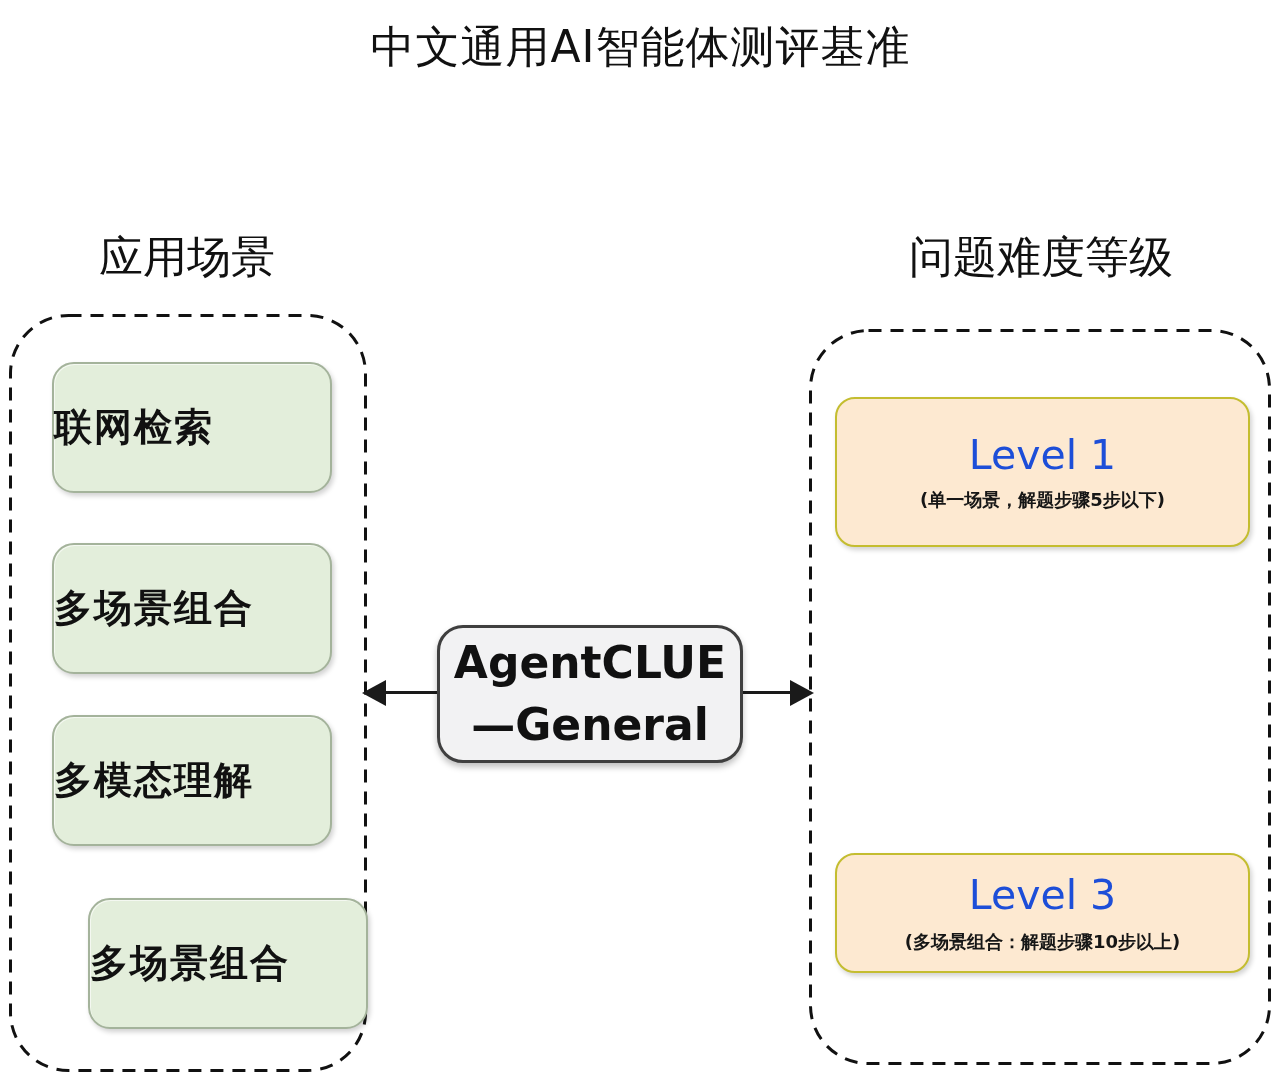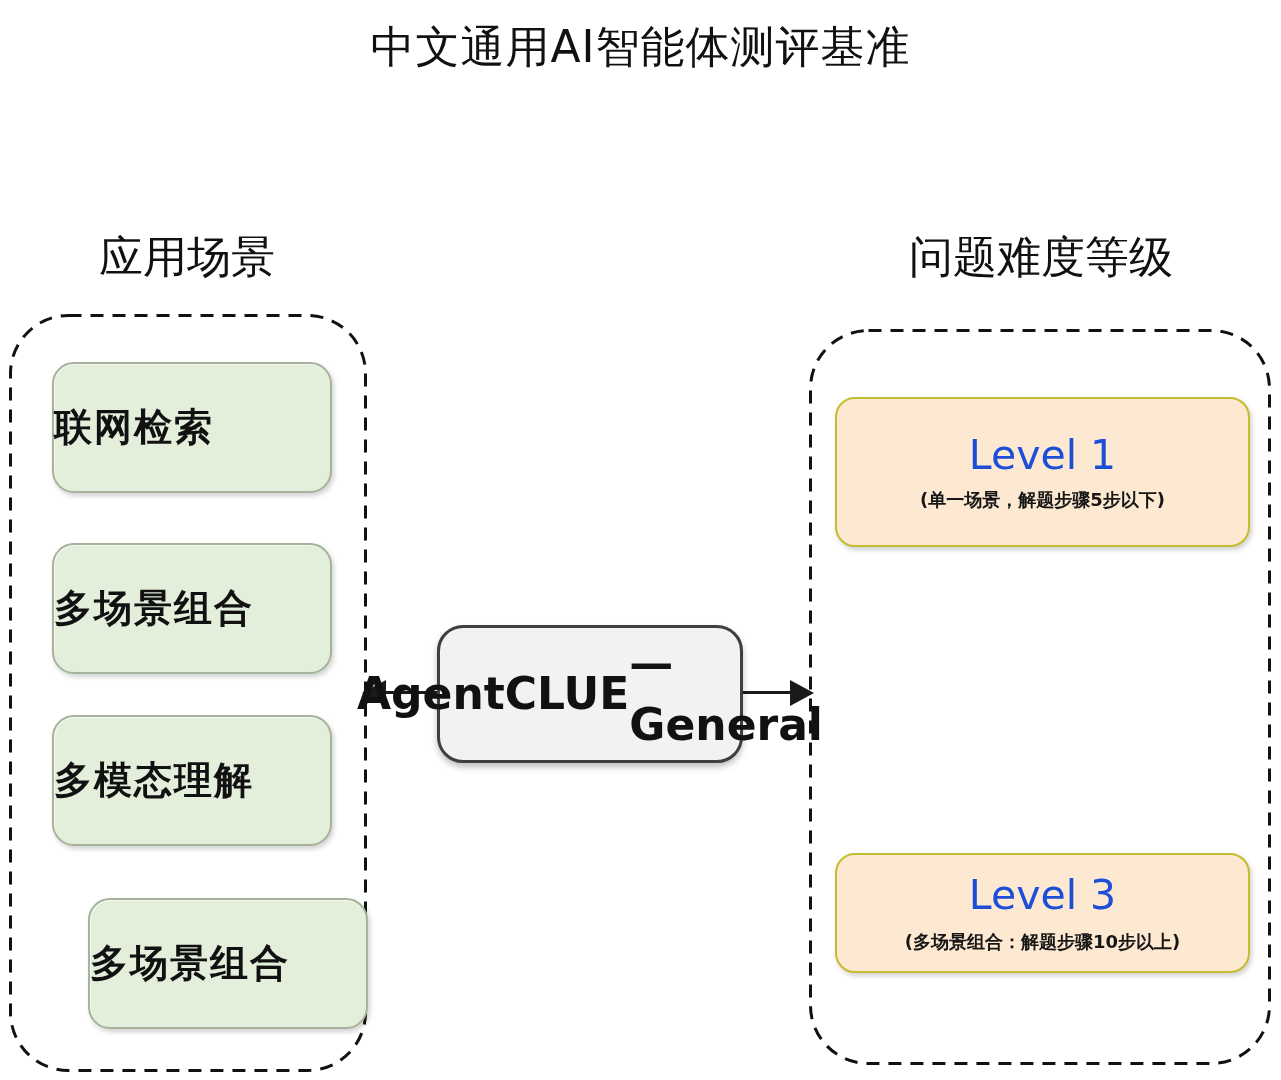--- a/index.html
+++ b/index.html
@@ -32,21 +32,21 @@
     box-shadow:2px 3px 5px rgba(0,0,0,0.18), inset 1px 1px 0 rgba(255,255,255,0.6);
     display:flex;align-items:center;justify-content:flex-start;
     font-size:38px;font-weight:700;letter-spacing:2px;
   }
   .center-box{
     position:absolute;left:437px;top:625px;width:306px;height:138px;
     background:var(--center-fill,#f2f2f3);
     border:3px solid var(--center-border,#3f3f3f);
     border-radius:26px;
     box-shadow:0 4px 6px rgba(0,0,0,0.25);
-    display:flex;flex-direction:row;align-items:center;justify-content:center;
+    display:flex;flex-direction:column;align-items:center;justify-content:center;
     font-size:44px;font-weight:600;line-height:1.4;
     box-sizing:border-box;
   }
   .arrow-line{position:absolute;height:3px;background:#1a1a1a;top:691px;}
   .arrow-line.left{left:378px;width:60px;}
   .arrow-line.right{left:742px;width:56px;}
   .arrow-head{position:absolute;width:0;height:0;top:680px;}
   .arrow-head.left{
     left:362px;
     border-top:13px solid transparent;border-bottom:13px solid transparent;

